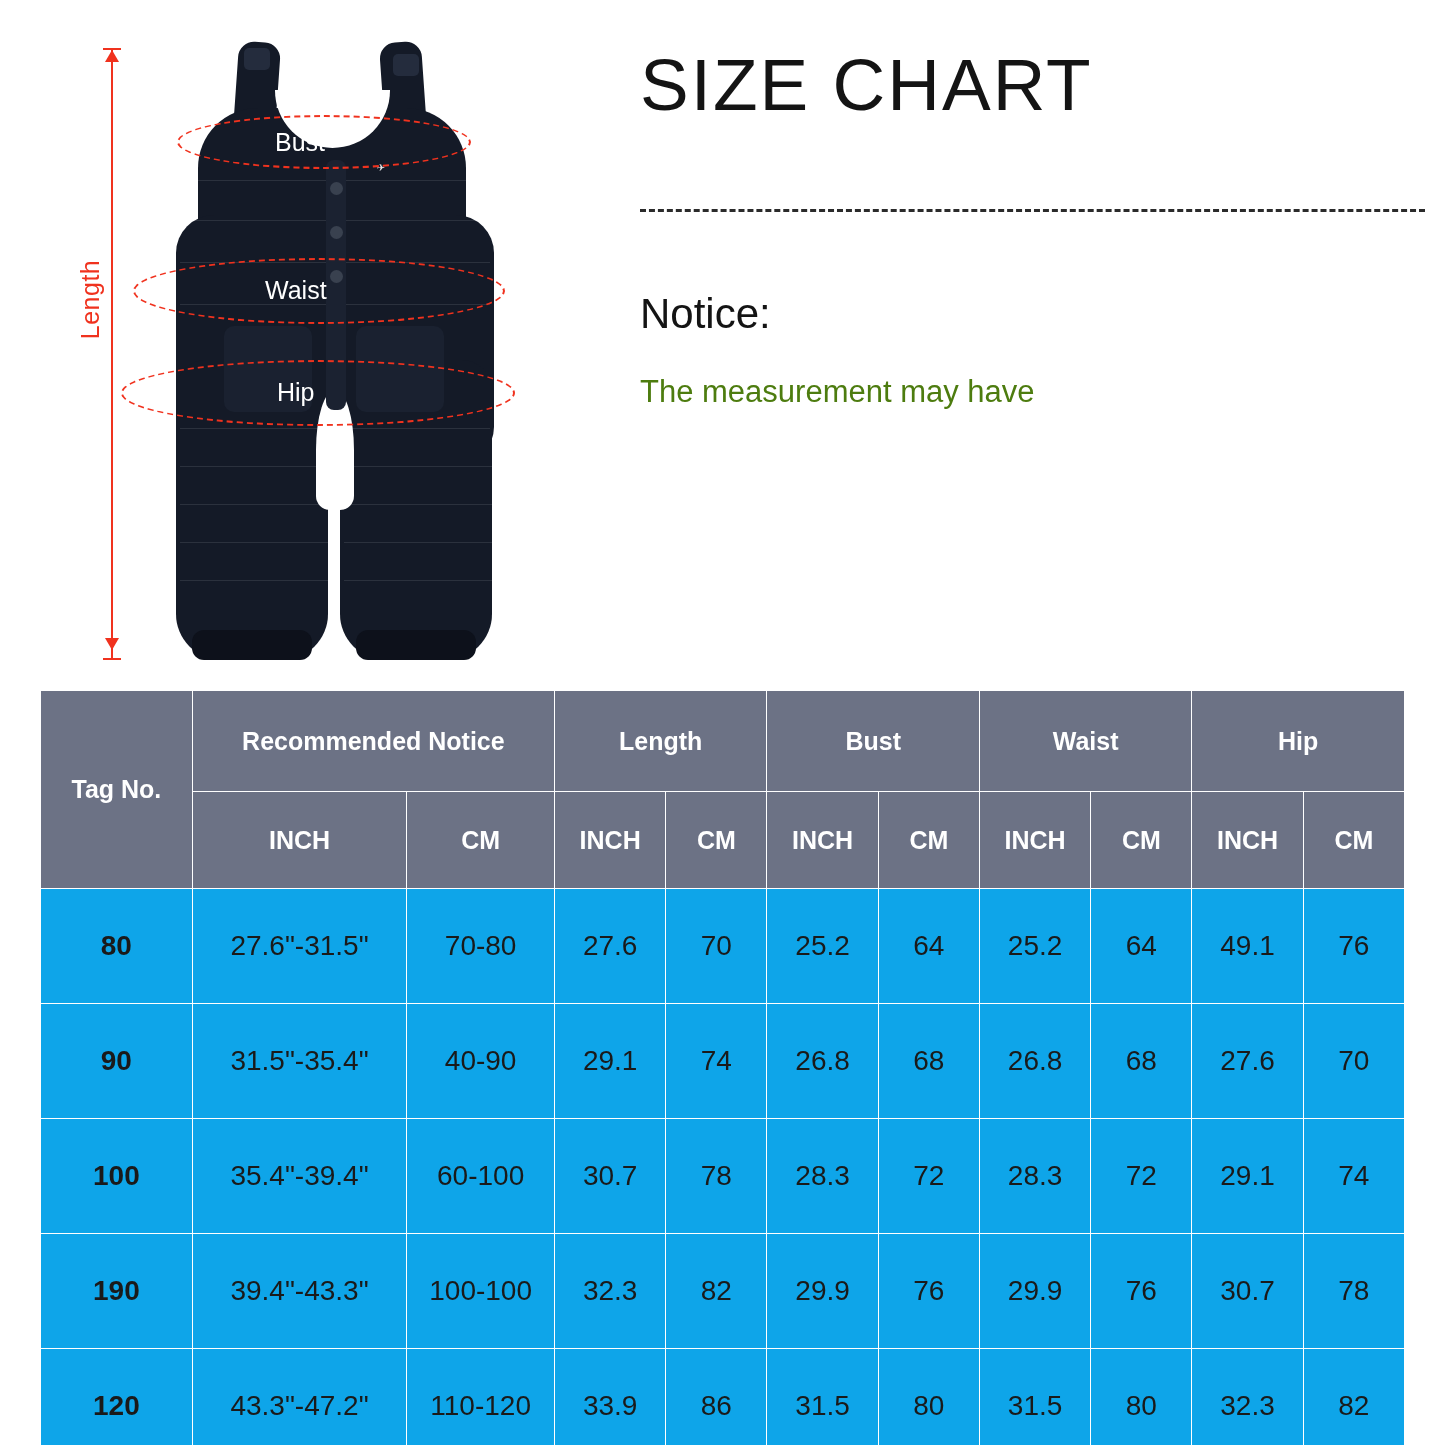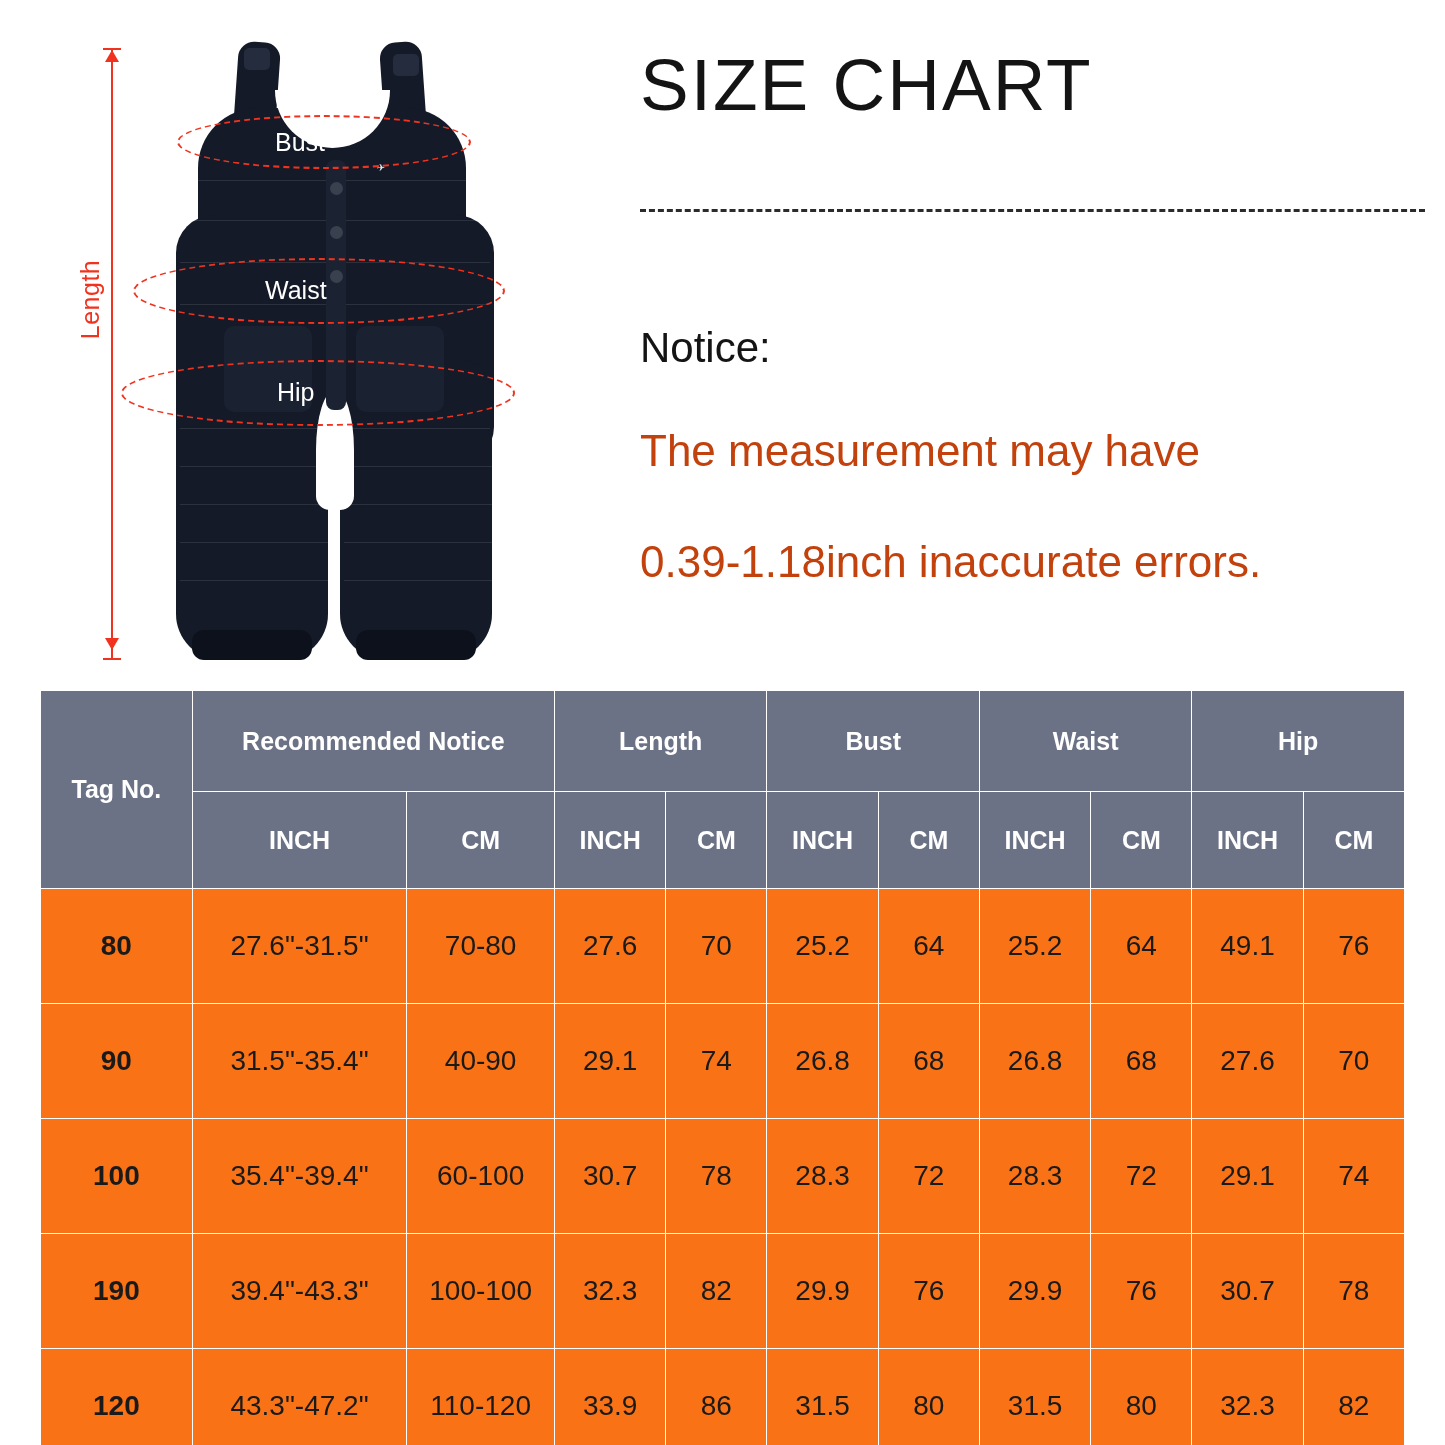--- a/index.html
+++ b/index.html
@@ -231,28 +231,28 @@
     line-height: 1;
     margin: 0;
   }
   .divider {
     margin-top: 88px;
     border-top: 3px dashed #2b2b2b;
     width: 785px;
     height: 0;
   }
   .notice-head {
-    margin-top: 112px;
+    margin-top: 78px;
     font-size: 42px;
     color: #141414;
   }
   .notice-line {
-    margin-top: 47px;
-    font-size: 44px;
-    color: #c2410c;
+    margin-top: 32px;
+    font-size: 31px;
+    color: #4d7c0f;
     line-height: 1.45;
   }
 
   
   .table-wrap {
     position: absolute;
     left: 40px;
     top: 690px;
     width: 1365px;
   }
@@ -272,21 +272,21 @@
     font-size: 25px;
     font-weight: bold;
     height: 98px;
   }
   table.size thead th.sub {
     font-size: 25px;
     font-weight: bold;
     height: 94px;
   }
   table.size tbody td {
-    background: #f97316;
+    background: #0ea5e9;
     height: 112px;
     font-size: 28px;
     font-weight: normal;
   }
   table.size tbody td.tag {
     font-weight: bold;
     font-size: 28px;
   }
 </style>
 </head>
@@ -355,21 +355,20 @@
 
     <div class="ellipse" style="left:36px; top:340px; width:390px; height:62px;"></div>
     <div class="meas-label" style="left:192px; top:358px;">Hip</div>
   </div>
 
   <div class="right">
     <h1 class="title">SIZE CHART</h1>
     <div class="divider"></div>
     <div class="notice-head">Notice:</div>
     <div class="notice-line">The measurement may have</div>
-    <div class="notice-line">0.39-1.18inch inaccurate errors.</div>
   </div>
 </div>
 
 <div class="table-wrap">
   <table class="size">
     <colgroup>
       <col style="width:150px">
       <col style="width:212px">
       <col style="width:146px">
       <col style="width:110px">

